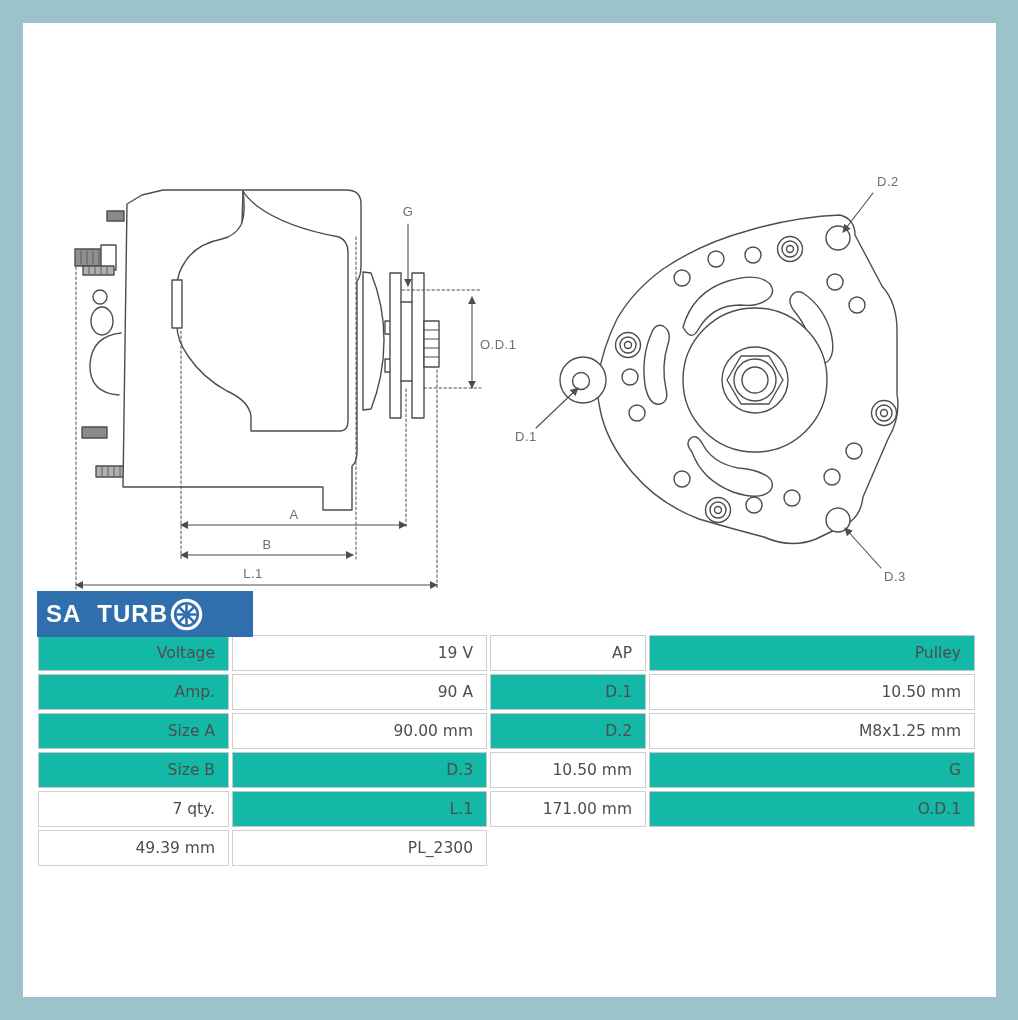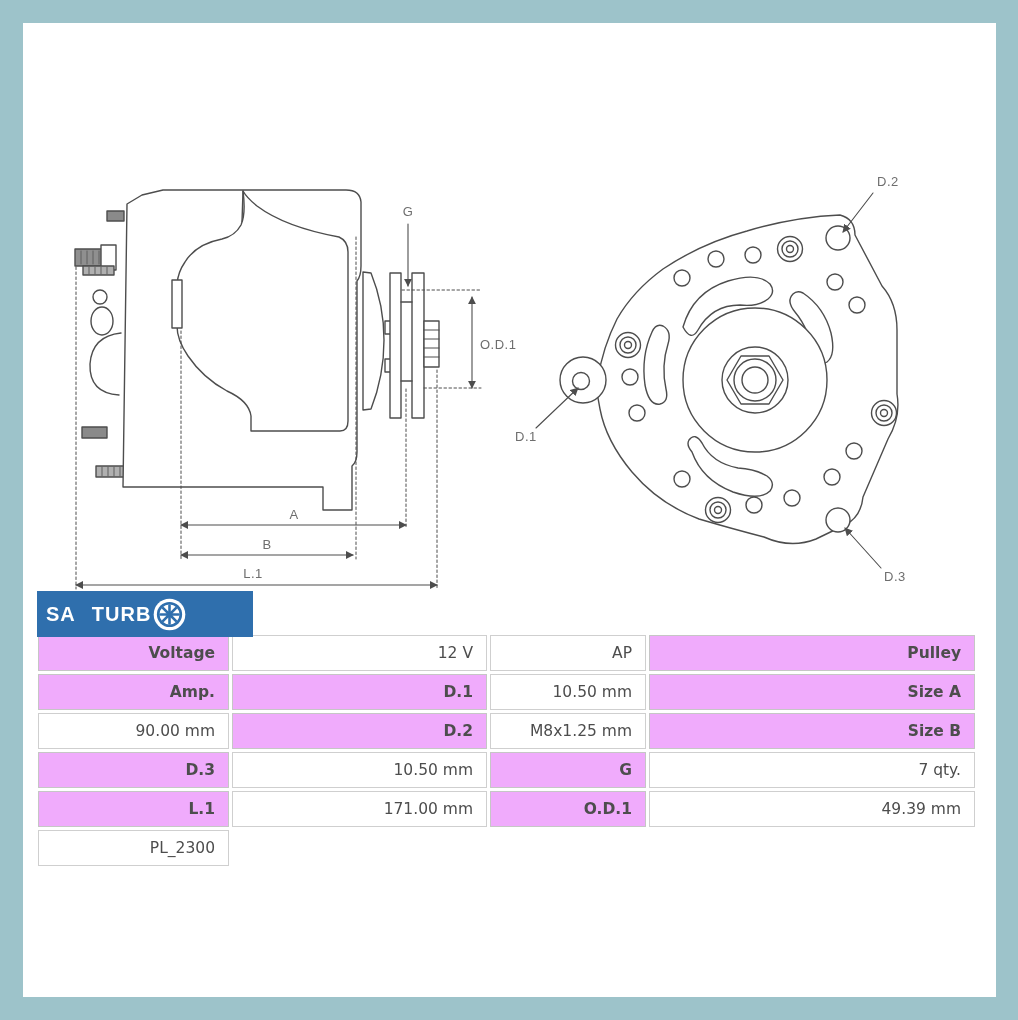--- a/index.html
+++ b/index.html
@@ -22,41 +22,41 @@
     fill:#6e6e6e;
     letter-spacing:0.5px;
   }
   .logo{
     position:absolute;left:37px;top:591px;width:216px;height:46px;
     background:#2f6fad;
     display:flex;align-items:center;
     padding-left:9px;box-sizing:border-box;
     color:#ffffff;
     font-family:"Liberation Sans",sans-serif;
-    font-weight:700;font-size:20px;letter-spacing:1px;
+    font-weight:700;font-size:24px;letter-spacing:1px;
     z-index:3;
   }
   .logo .p1{margin-right:16px;}
   .logo .p2{letter-spacing:1px;}
   .logo svg{margin-left:1px;display:block;}
   .spec-table{
     position:absolute;left:38px;top:635px;
     display:grid;
     grid-template-columns:191px 255px 156px 326px;
     grid-auto-rows:36px;
     gap:3px;
     z-index:2;
   }
   .cell{
     border:1px solid #c6c6c6;
     display:flex;align-items:center;justify-content:flex-end;
     padding-right:13px;box-sizing:border-box;
     font-size:15.5px;color:#4d4d4d;
   }
-  .cell.label{background:#f0abfc;font-weight:bold;}
+  .cell.label{background:#14b8a6;}
   .cell.value{background:#ffffff;border-color:#cfcfcf;}
 </style>
 </head>
 <body>
 
 <div class="canvas"></div>
 
 <svg class="art" viewBox="0 0 1018 1020">
   <defs>
     <marker id="arr" viewBox="0 0 10 10" refX="9" refY="5" markerWidth="7.5" markerHeight="7.5" orient="auto-start-reverse">
@@ -207,25 +207,26 @@
       <path d="M17.5,17.5 L11.1,23.9"></path>
       <path d="M17.5,17.5 L8.5,17.5"></path>
       <path d="M17.5,17.5 L11.1,11.1"></path>
     </g>
     <circle cx="17.5" cy="17.5" r="3" fill="#2f6fad"></circle>
   </svg>
 </div>
 
 <div class="spec-table">
   <div class="cell label">Voltage</div>
-  <div class="cell value">12 V</div>
+  <div class="cell value">19 V</div>
   <div class="cell value">AP</div>
   <div class="cell label">Pulley</div>
 
   <div class="cell label">Amp.</div>
+  <div class="cell value">90 A</div>
   <div class="cell label">D.1</div>
   <div class="cell value">10.50 mm</div>
 
   <div class="cell label">Size A</div>
   <div class="cell value">90.00 mm</div>
   <div class="cell label">D.2</div>
   <div class="cell value">M8x1.25 mm</div>
 
   <div class="cell label">Size B</div>
   <div class="cell label">D.3</div>

